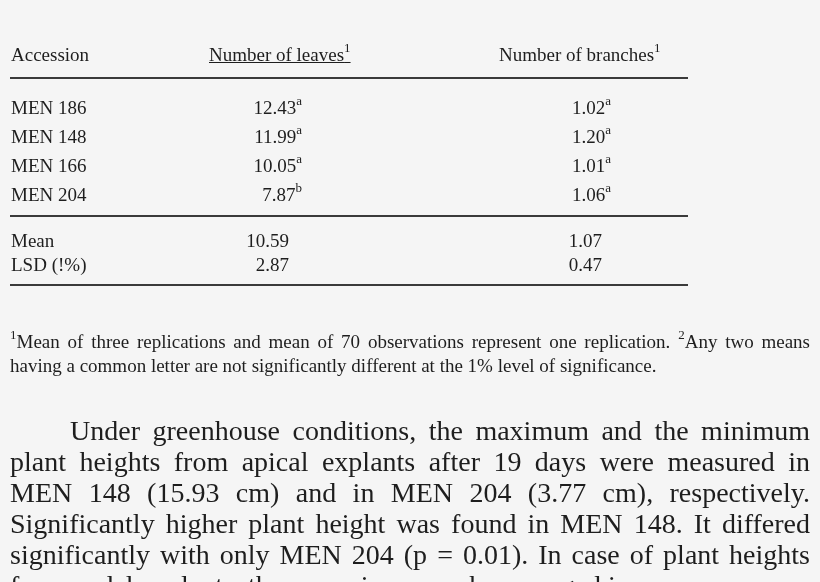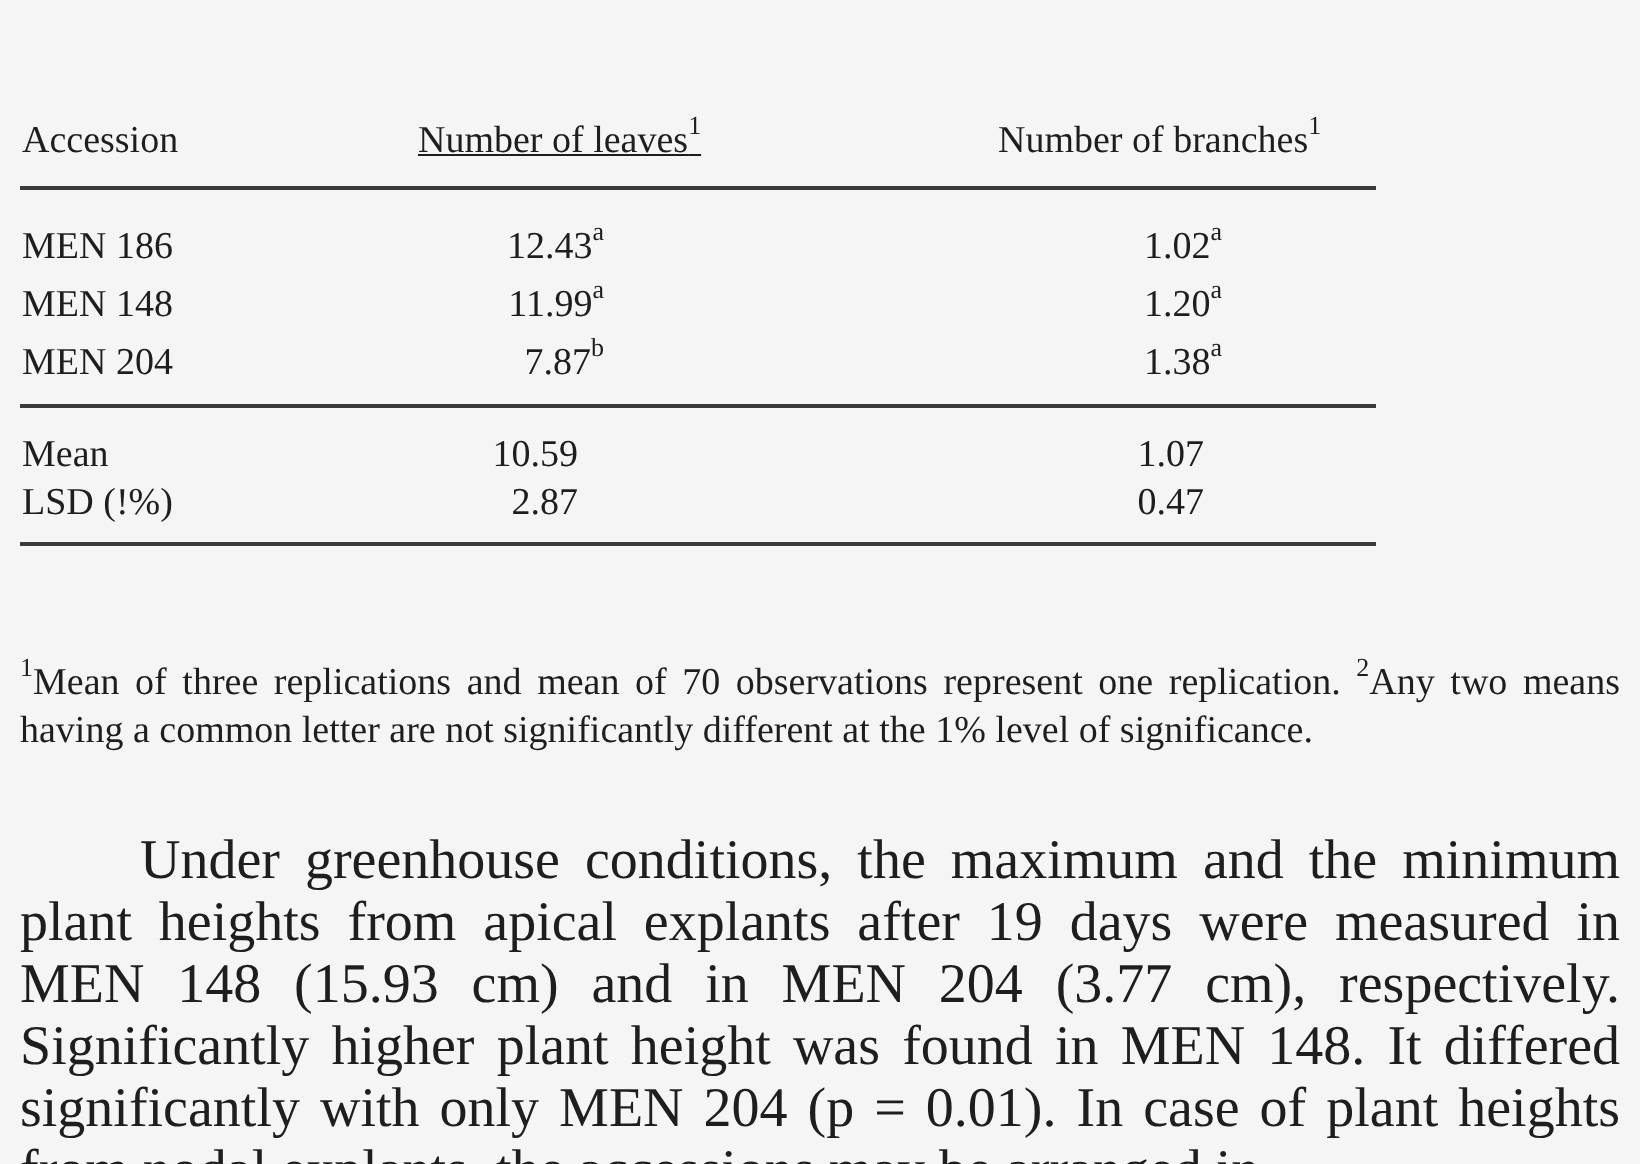--- a/index.html
+++ b/index.html
@@ -13,21 +13,20 @@
       position: relative;
       overflow: hidden;
       font-family: "Liberation Serif", "DejaVu Serif", serif;
       color: #1e1e1e;
     }
     .table-wrap {
       position: absolute;
       left: 10px;
       top: 40px;
       width: 678px;
-      margin-top: 16px;
     }
     .row {
       position: relative;
       height: 29px;
       font-size: 19px;
       line-height: 29px;
     }
     .row.summary {
       height: 24px;
       line-height: 24px;
@@ -94,23 +93,28 @@
     <span class="cell c-acc">MEN 186</span>
     <span class="cell c-leaves"><span>12.43</span><sup>a</sup></span>
     <span class="cell c-branch"><span>1.02</span><sup>a</sup></span>
   </div>
   <div class="row">
     <span class="cell c-acc">MEN 148</span>
     <span class="cell c-leaves"><span>11.99</span><sup>a</sup></span>
     <span class="cell c-branch"><span>1.20</span><sup>a</sup></span>
   </div>
   <div class="row">
+    <span class="cell c-acc">MEN 166</span>
+    <span class="cell c-leaves"><span>10.05</span><sup>a</sup></span>
+    <span class="cell c-branch"><span>1.01</span><sup>a</sup></span>
+  </div>
+  <div class="row">
     <span class="cell c-acc">MEN 204</span>
     <span class="cell c-leaves"><span>7.87</span><sup>b</sup></span>
-    <span class="cell c-branch"><span>1.38</span><sup>a</sup></span>
+    <span class="cell c-branch"><span>1.06</span><sup>a</sup></span>
   </div>
 
   <div class="rule" style="margin-top:6px;"></div>
   <div style="height:12px;"></div>
 
   <div class="row summary">
     <span class="cell c-acc">Mean</span>
     <span class="cell c-leaves-s">10.59</span>
     <span class="cell c-branch-s">1.07</span>
   </div>

